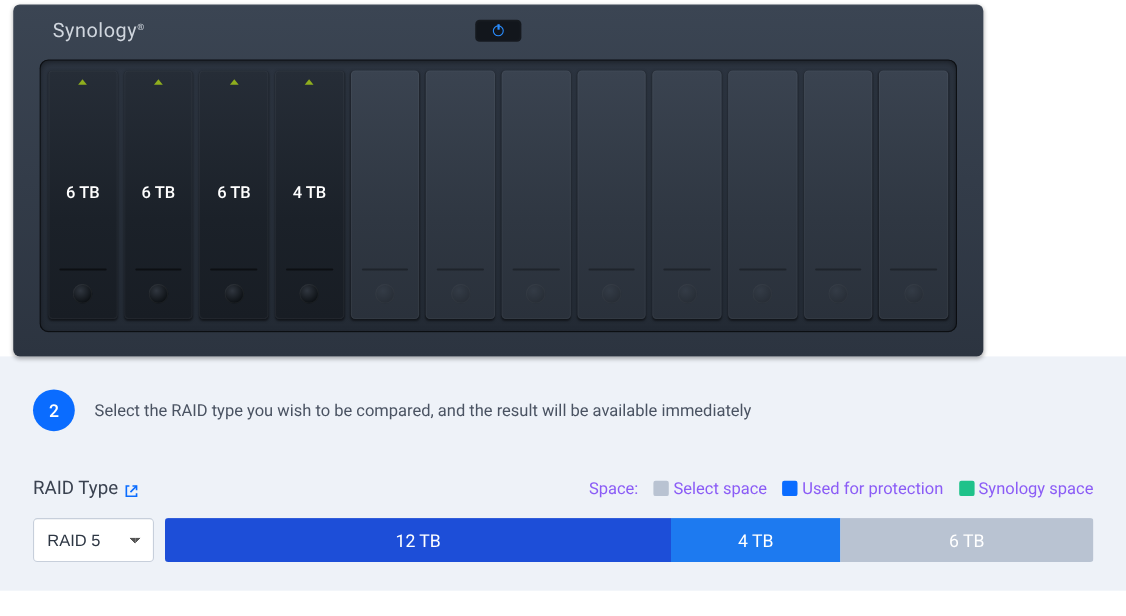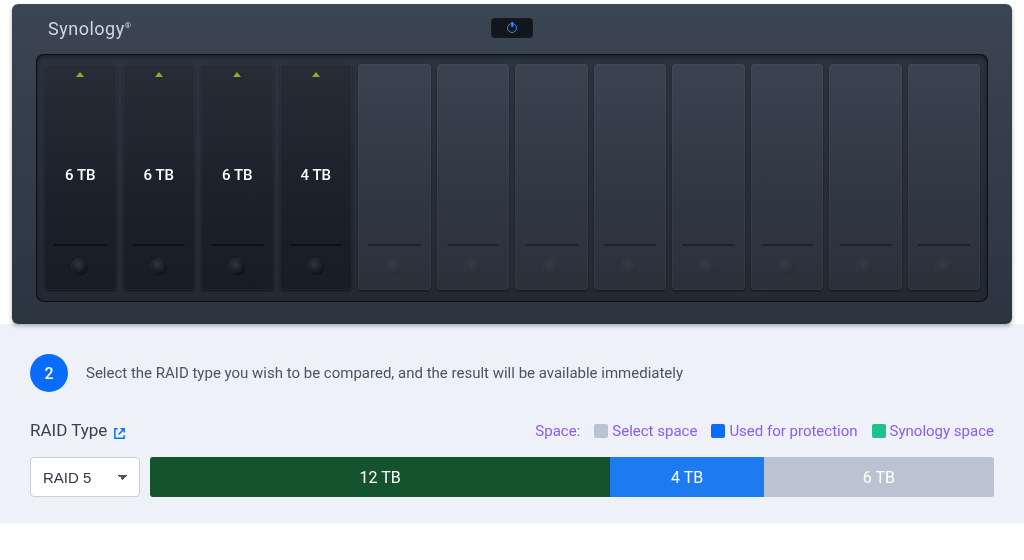--- a/index.html
+++ b/index.html
@@ -12,21 +12,21 @@
   }
 
   
   .nas-wrap {
     width: 1000px;
     margin: 0 auto;
     padding-top: 4px;
   }
   .nas {
     position: relative;
-    width: 1000px;
+    width: 882px;
     height: 320px;
     border-radius: 6px;
     background: linear-gradient(180deg,#3b4553 0%,#333c49 50%,#2c3440 100%);
     box-shadow: 0 2px 4px rgba(0,0,0,.3), inset 0 1px 0 rgba(255,255,255,.05);
     overflow: hidden;
   }
   .nas-top {
     position: absolute;
     top: 10px; left: 0; right: 0;
     display:flex;
@@ -143,21 +143,21 @@
 
   .type-row {
     display:flex;
     align-items:baseline;
     justify-content:space-between;
     margin-bottom:14px;
   }
   .raid-type-label {
     color:#3a4250;
     font-size:17px;
-    display:flex;align-items:center;gap:6px;
+    display:flex;align-items:center;gap:6px;margin-top:14px;
   }
   .ext-icon {
     width:13px;height:13px;display:inline-block;position:relative;
   }
   .ext-icon svg{width:13px;height:13px;stroke:#0a6cff;fill:none;stroke-width:1.6;}
 
   .legend {
     display:flex;align-items:center;gap:14px;
     color:#8b5cf6;font-size:15px;
   }
@@ -189,21 +189,21 @@
     flex:1;
     display:flex;
     height:40px;
     border-radius:3px;
     overflow:hidden;
   }
   .seg {
     display:flex;align-items:center;justify-content:center;
     color:#fff;font-size:16px;font-weight:400;
   }
-  .seg.avail{background:#14532d;}
+  .seg.avail{background:#1d4ed8;}
   .seg.prot{background:#1d7af0;}
   .seg.unused{background:#b9c3d2;}
 </style>
 </head>
 <body>
 
 <div class="nas-wrap">
   <div class="nas">
     <div class="nas-top">
       <div class="nas-brand"><span>Synology</span><sup>®</sup></div>

